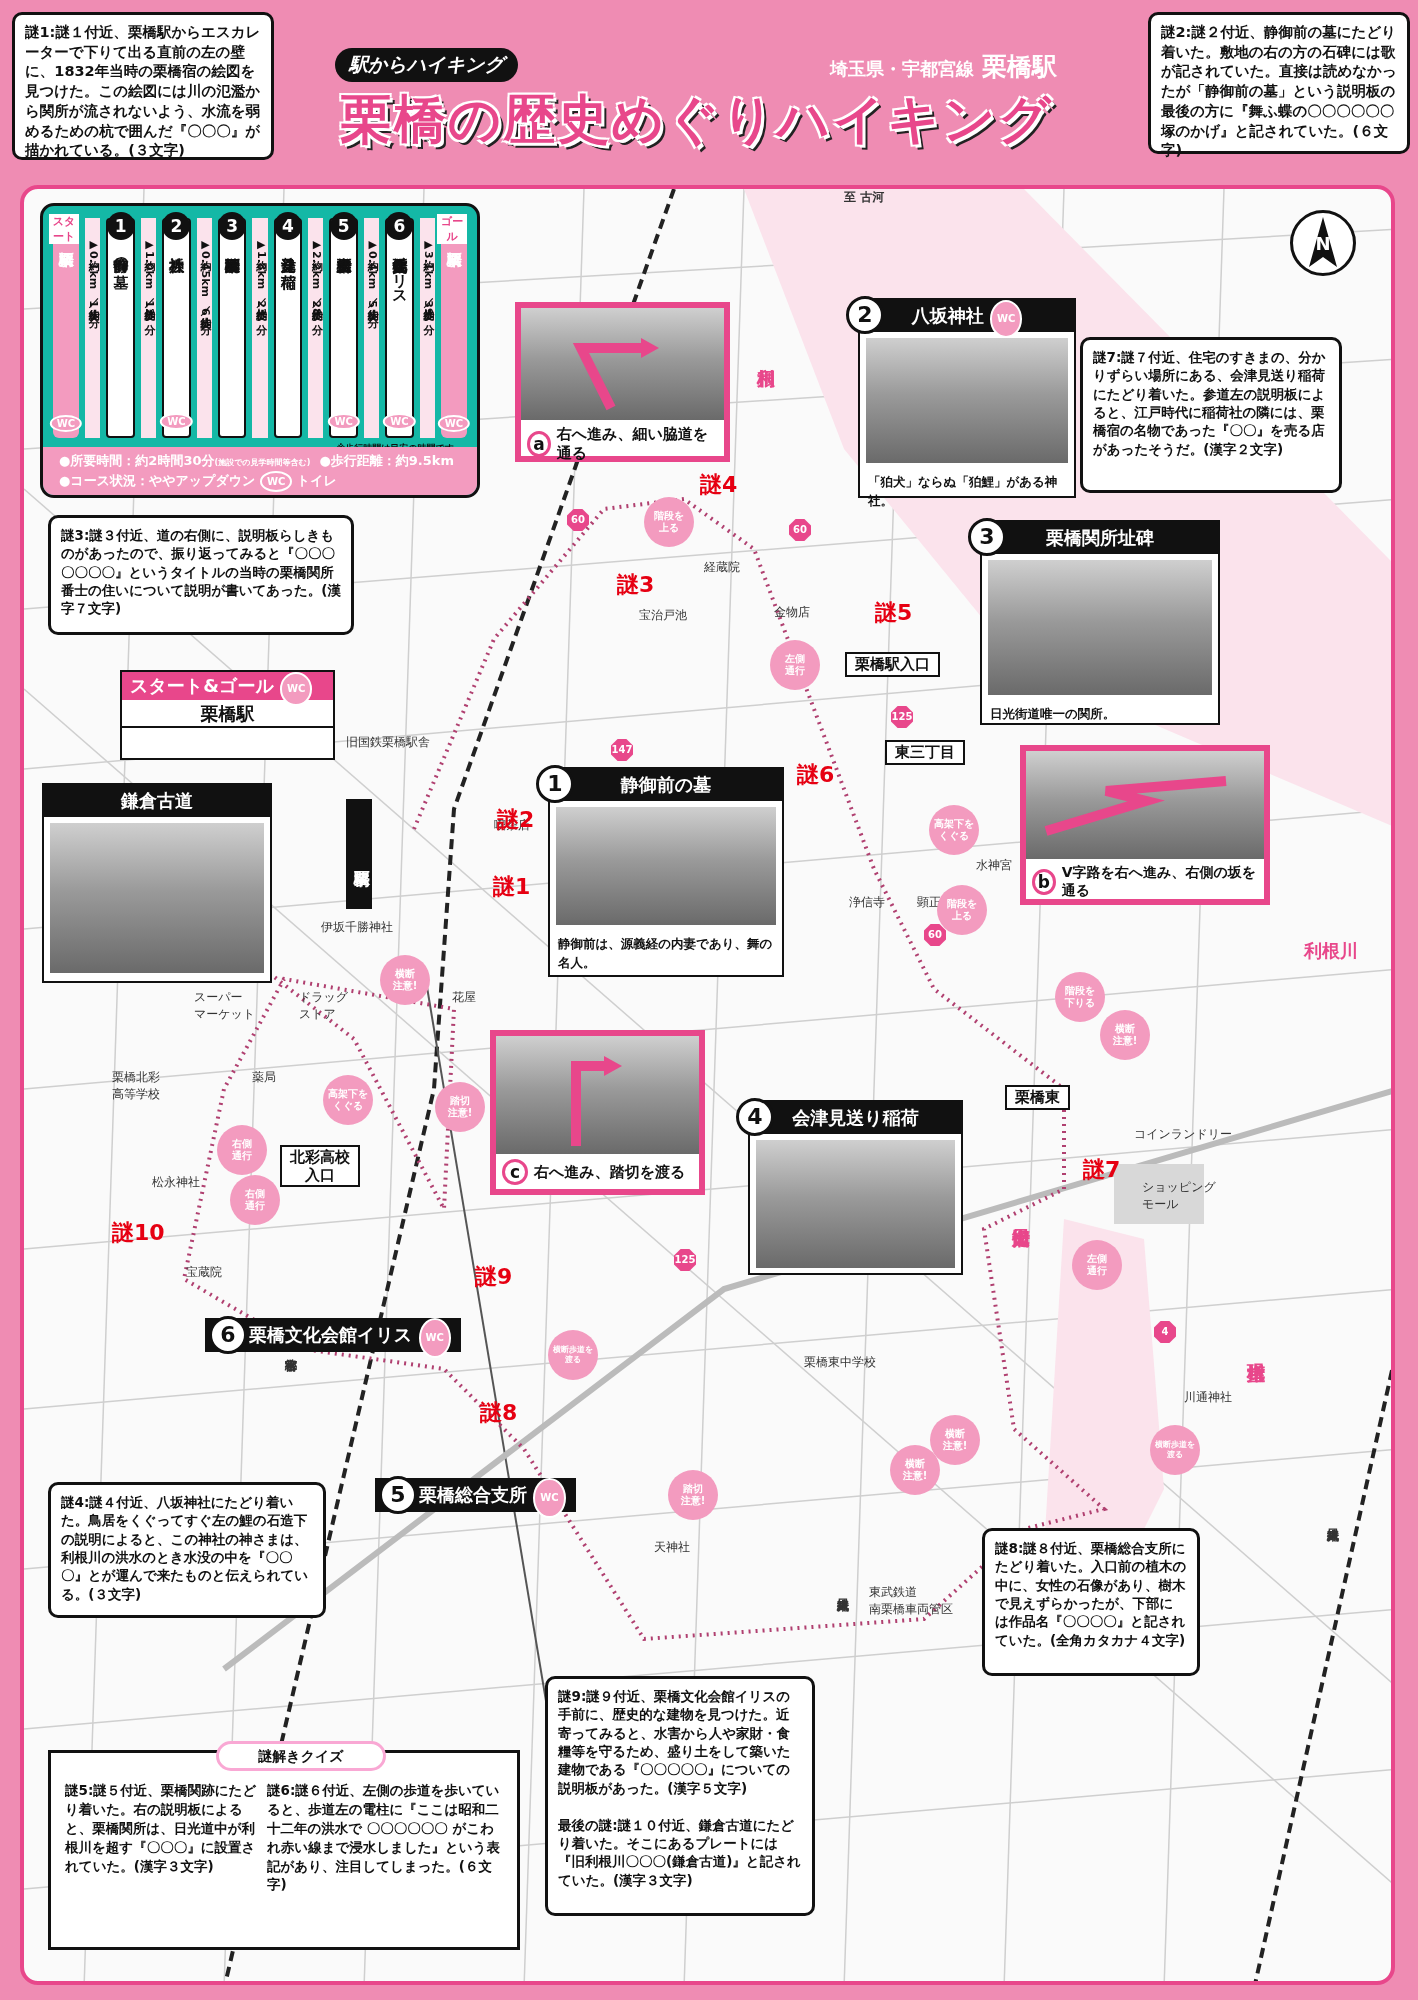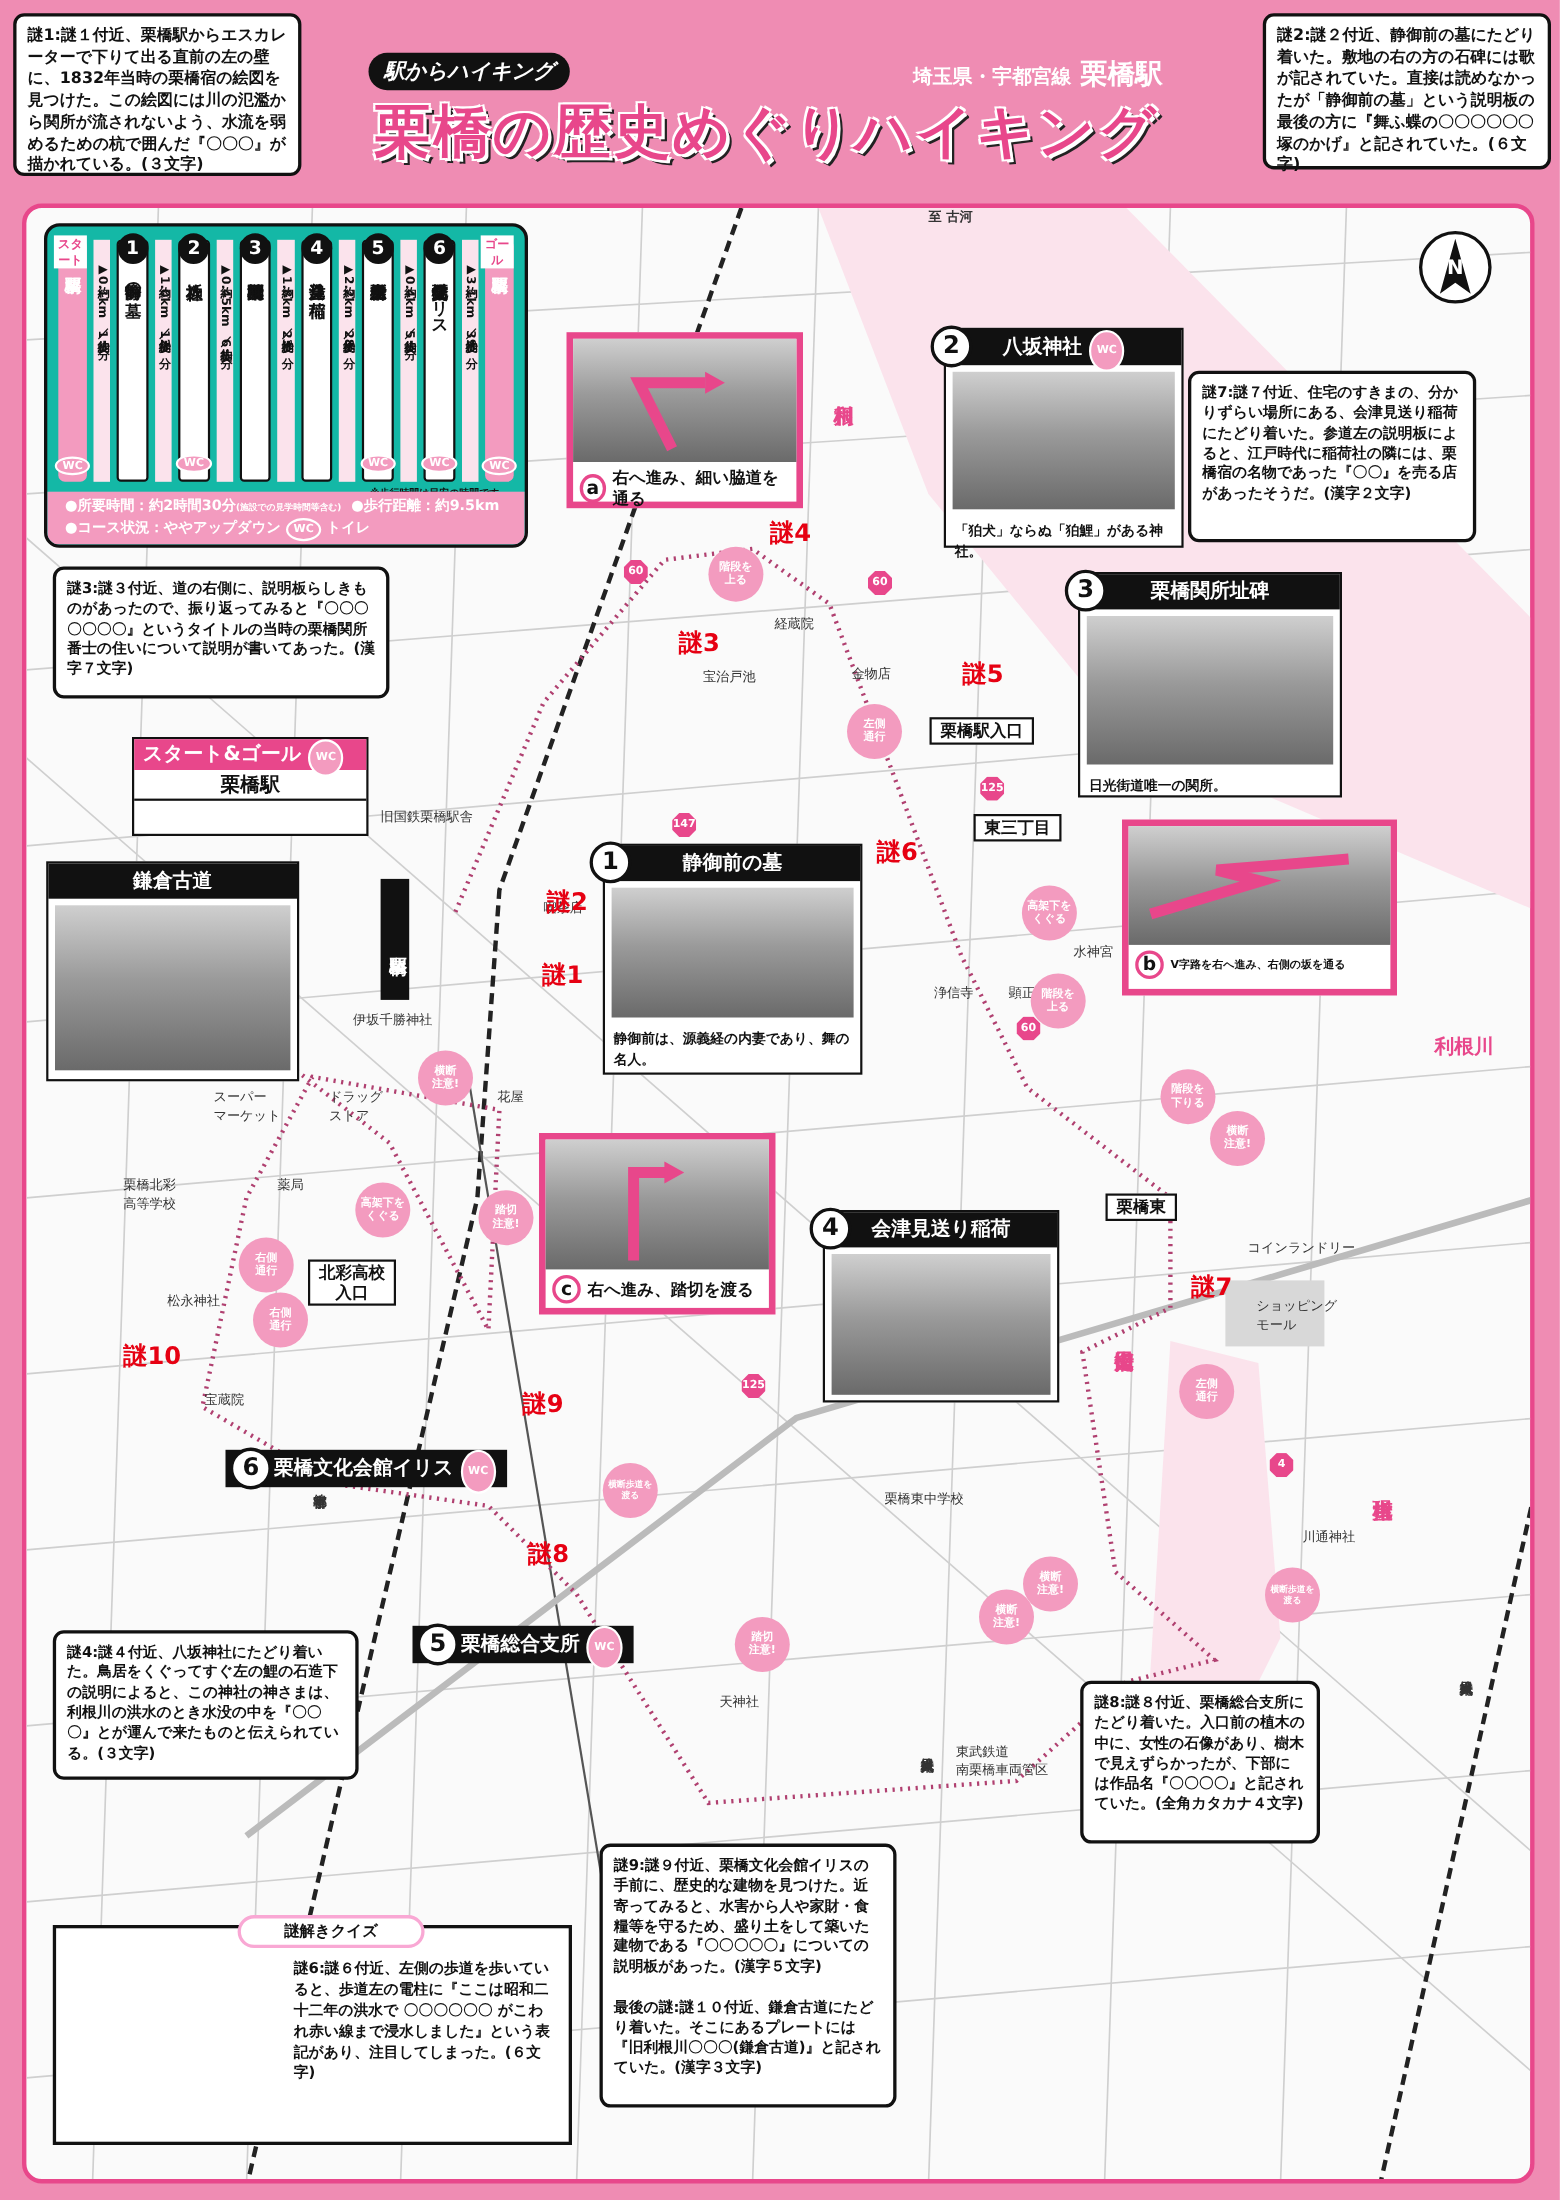--- a/index.html
+++ b/index.html
@@ -223,20 +223,21 @@
 <div class="quiz" style="left:48px;top:1482px;width:278px;height:136px;font-size:13.5px;">
     <p>謎4:謎４付近、八坂神社にたどり着いた。鳥居をくぐってすぐ左の鯉の石造下の説明によると、この神社の神さまは、利根川の洪水のとき水没の中を『〇〇〇』とが運んで来たものと伝えられている。(３文字)</p>
   </div>
 <div class="quiz" style="left:982px;top:1528px;width:218px;height:148px;font-size:13.5px;">
     <p>謎8:謎８付近、栗橋総合支所にたどり着いた。入口前の植木の中に、女性の石像があり、樹木で見えずらかったが、下部には作品名『〇〇〇〇』と記されていた。(全角カタカナ４文字)</p>
   </div>
 <div class="quiz" style="left:545px;top:1676px;width:270px;height:240px;font-size:13.5px;"><p>謎9:謎９付近、栗橋文化会館イリスの手前に、歴史的な建物を見つけた。近寄ってみると、水害から人や家財・食糧等を守るため、盛り土をして築いた建物である『〇〇〇〇〇』についての説明板があった。(漢字５文字)</p><br><p>最後の謎:謎１０付近、鎌倉古道にたどり着いた。そこにあるプレートには『旧利根川〇〇〇(鎌倉古道)』と記されていた。(漢字３文字)</p></div>
 
 <div class="quiz-section">
   <div class="quiz-section-title">謎解きクイズ</div>
+  <div class="quiz-col" style="left:14px;width:192px;">謎5:謎５付近、栗橋関跡にたどり着いた。右の説明板によると、栗橋関所は、日光道中が利根川を超す『〇〇〇』に設置されていた。(漢字３文字)</div>
   <div class="quiz-col" style="left:216px;width:240px;">謎6:謎６付近、左側の歩道を歩いていると、歩道左の電柱に『ここは昭和二十二年の洪水で 〇〇〇〇〇〇 がこわれ赤い線まで浸水しました』という表記があり、注目してしまった。(６文字)</div>
 </div>
 
 <div class="spot" style="left:858px;top:298px;width:218px;height:200px;">
   <div class="spot-head"><span class="spot-num">2</span><span>八坂神社</span> <span class="wc">WC</span></div>
   <div class="photo" style="height:125px;"></div>
   <div class="spot-cap">「狛犬」ならぬ「狛鯉」がある神社。</div>
 </div>
 <div class="spot" style="left:980px;top:520px;width:240px;height:205px;">
   <div class="spot-head"><span class="spot-num">3</span><span>栗橋関所址碑</span></div>
@@ -273,21 +274,21 @@
       <span class="letter">a</span>
       <span>右へ進み、細い脇道を通る</span>
     </div>
 </div>
 <div class="dir-box" style="left:1020px;top:745px;width:250px;height:160px;">
   <div class="photo" style="height:108px;"><svg width="236" height="108">
         <path d="M20 80 L120 50 L80 40 L200 30" stroke="#e8478b" stroke-width="10" fill="none"></path>
       </svg></div>
   <div class="dir-cap">
       <span class="letter">b</span>
-      <span style="font-size:10px;">V字路を右へ進み、右側の坂を通る</span>
+      <span style="font-size:14px;">V字路を右へ進み、右側の坂を通る</span>
     </div>
 </div>
 <div class="dir-box" style="left:490px;top:1030px;width:215px;height:165px;">
   <div class="photo" style="height:118px;"><svg width="200" height="118">
         <path d="M80 110 L80 30 L110 30" stroke="#e8478b" stroke-width="10" fill="none"></path>
         <polygon points="108,20 126,30 108,40" fill="#e8478b"></polygon>
       </svg></div>
   <div class="dir-cap">
       <span class="letter">c</span>
       <span>右へ進み、踏切を渡る</span>

